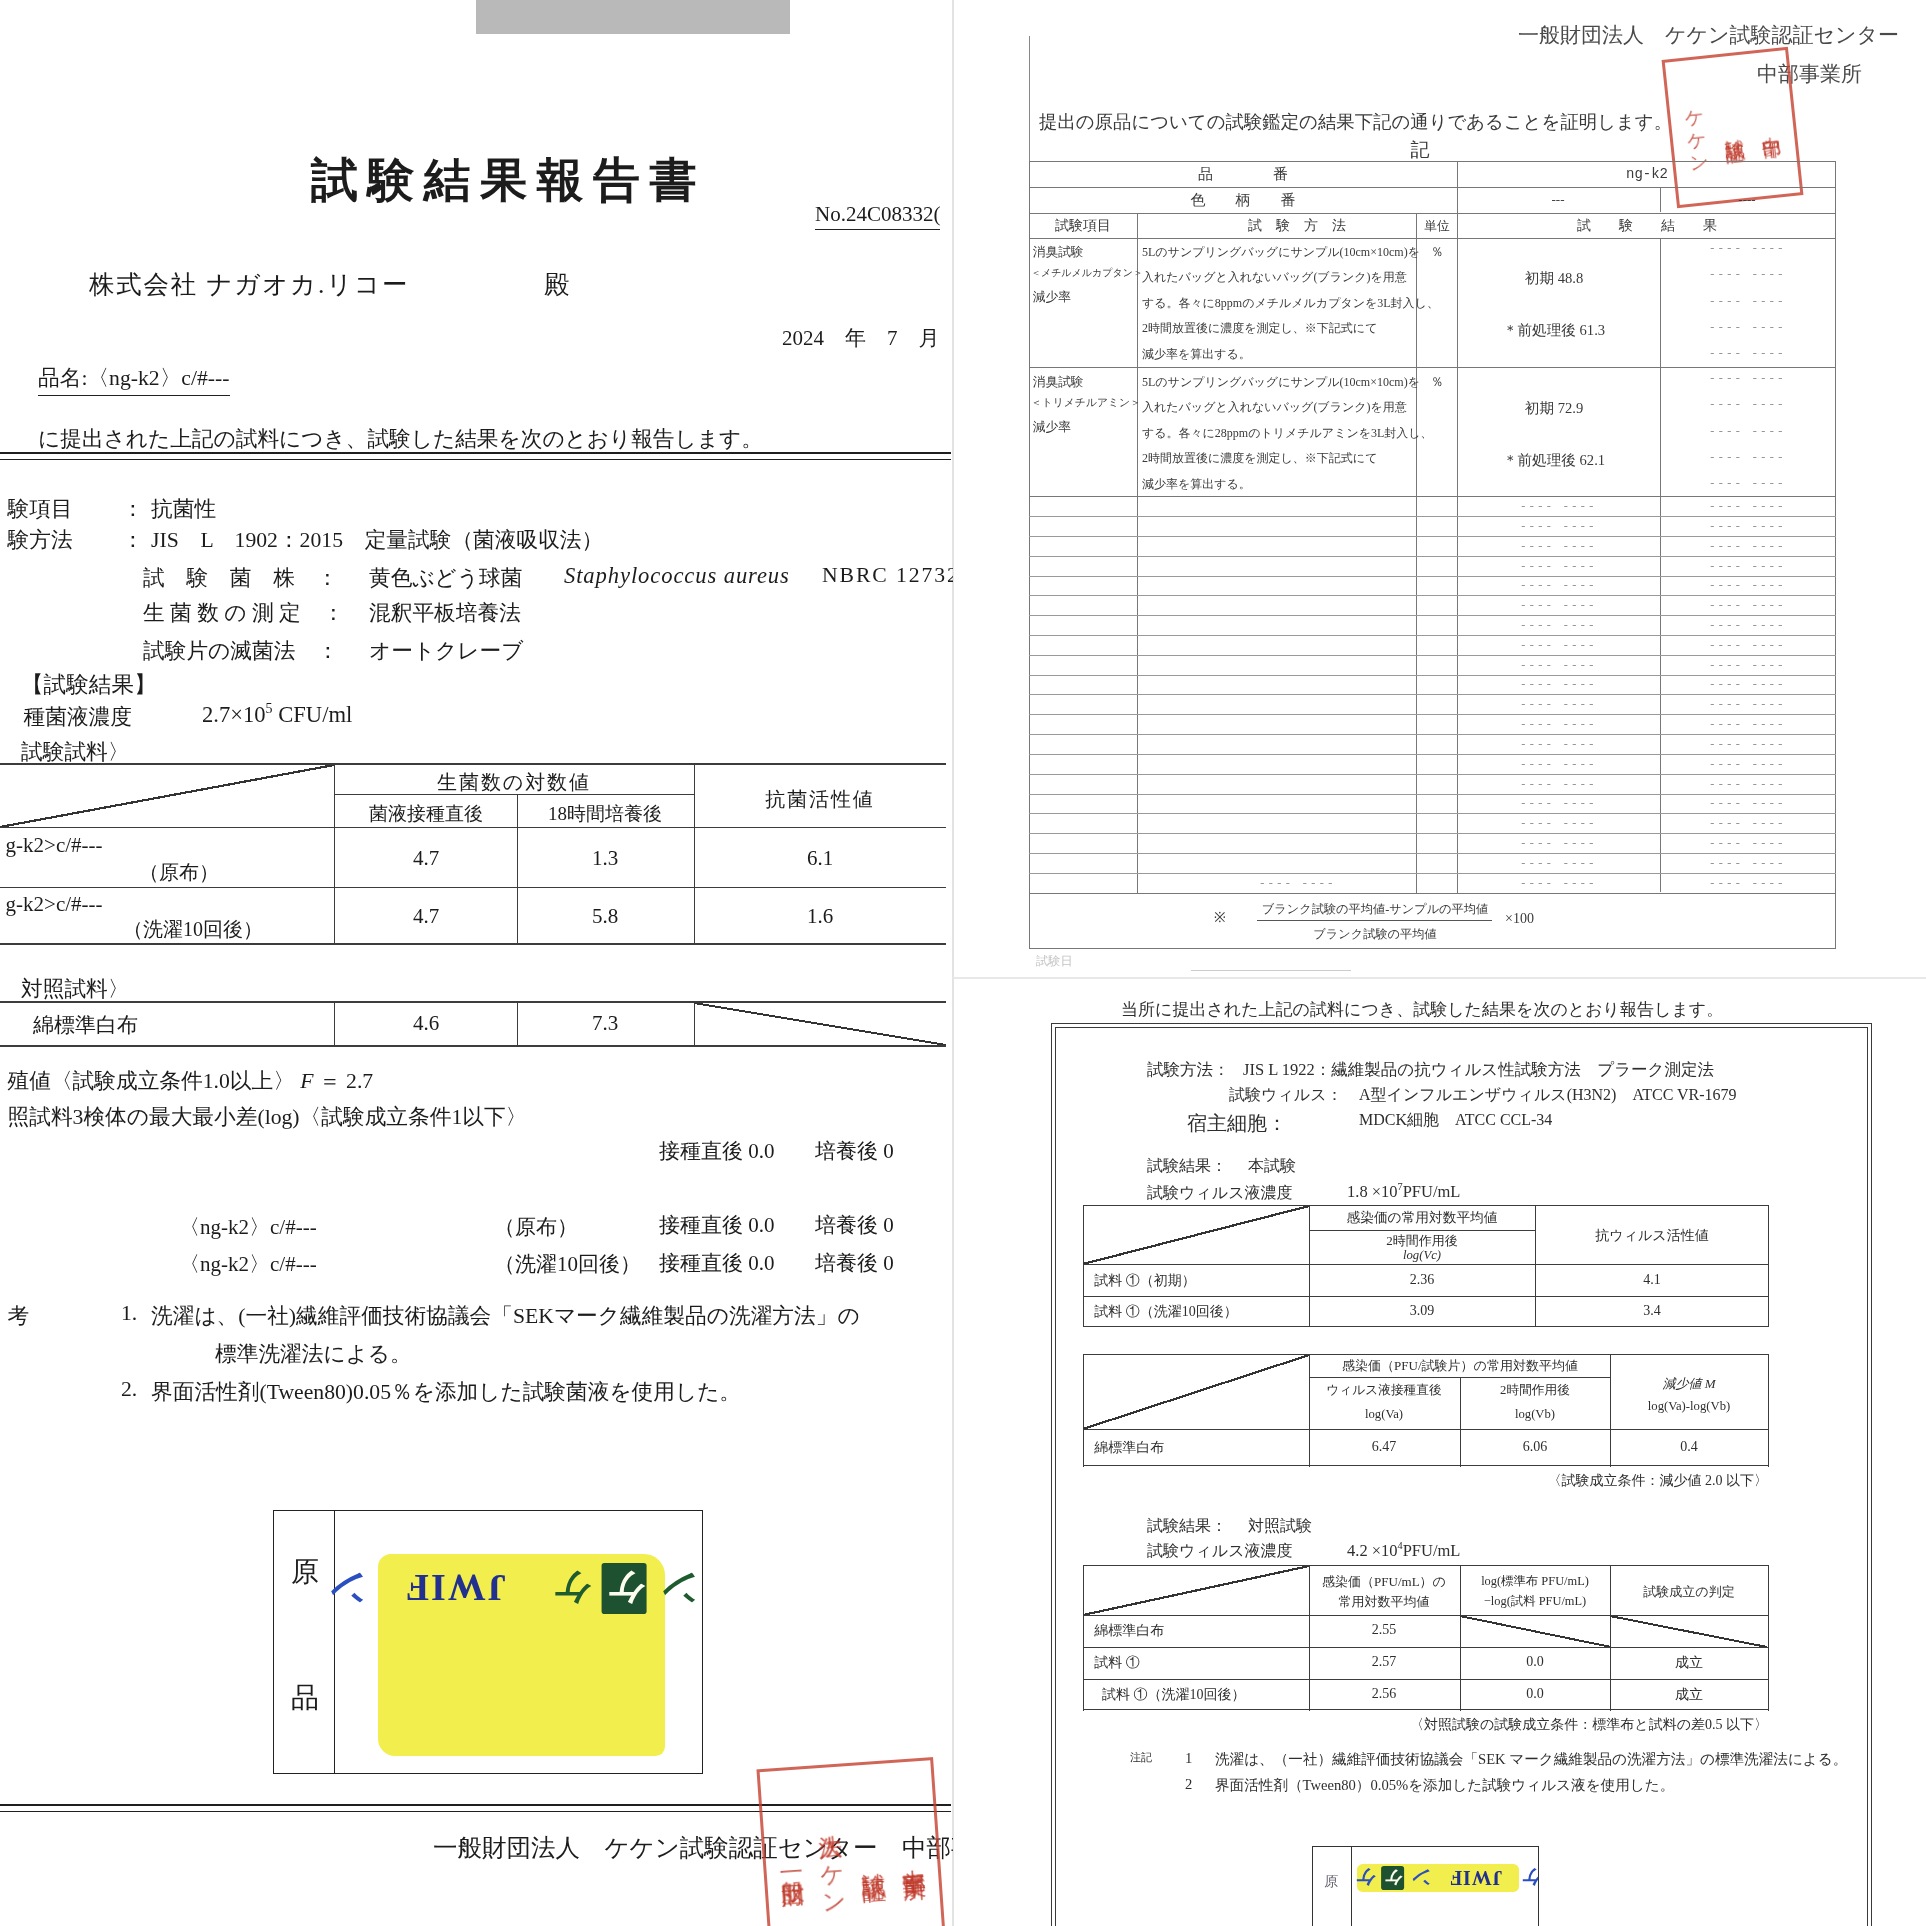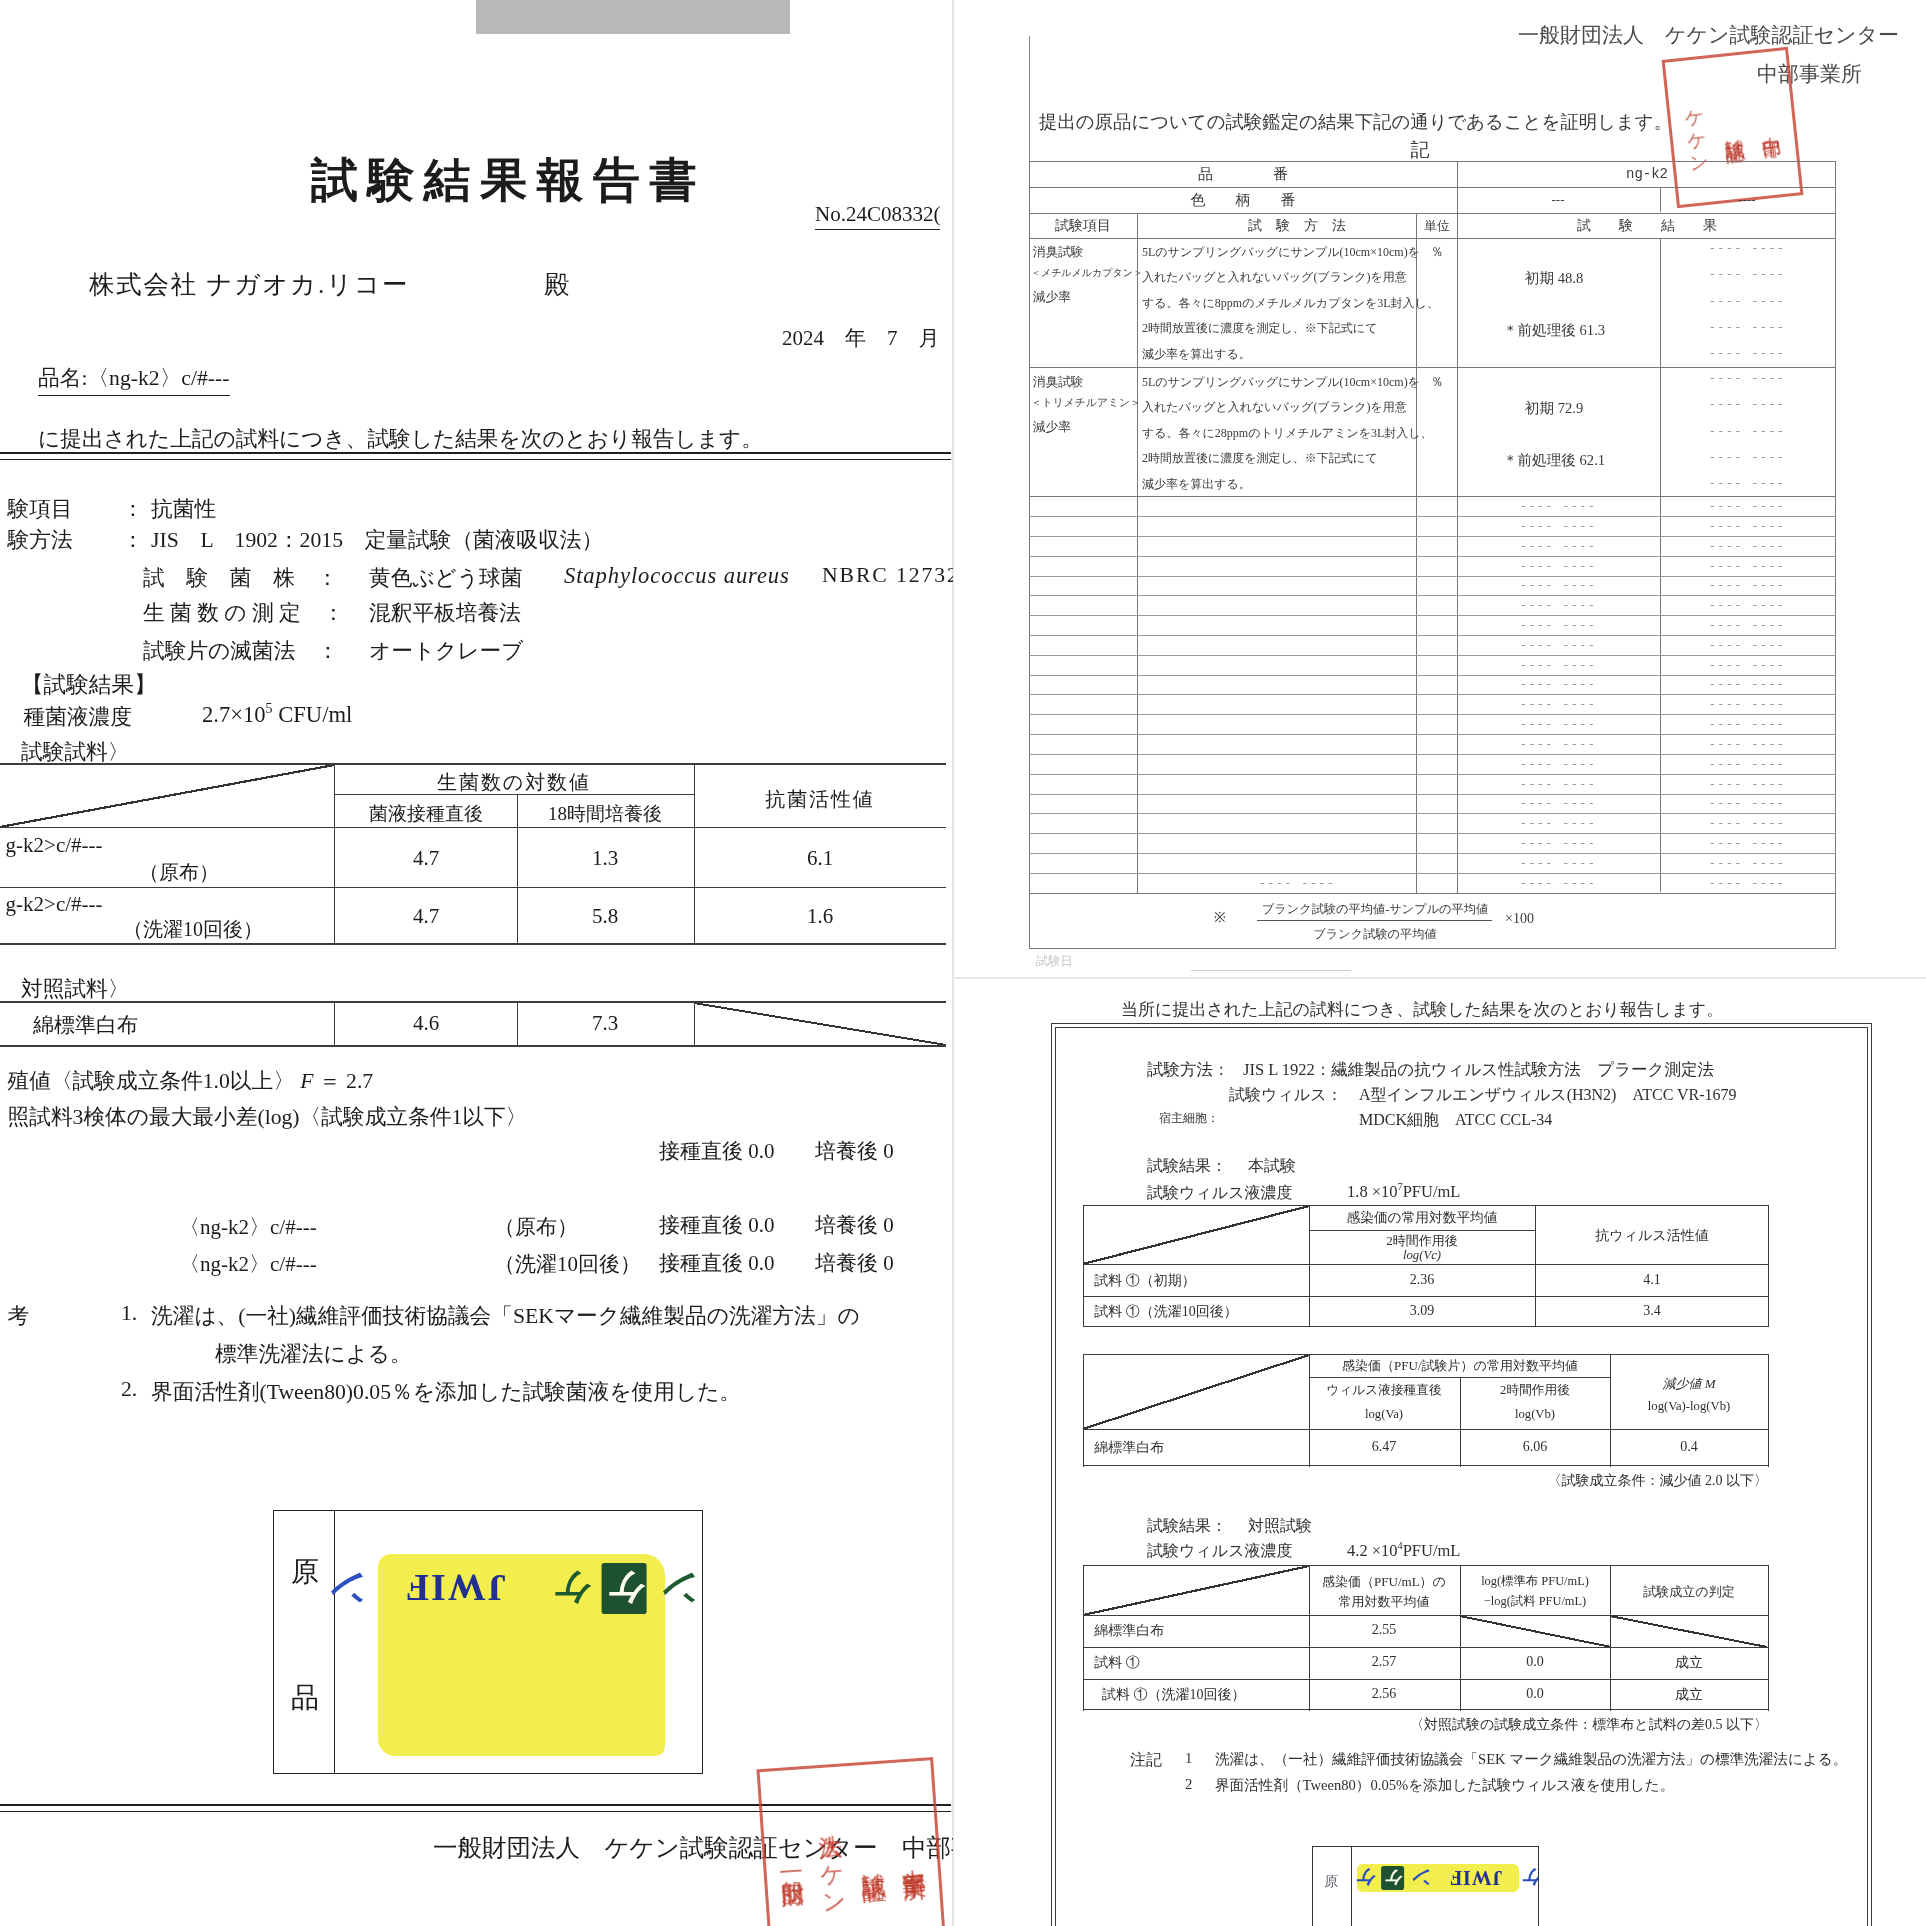--- a/index.html
+++ b/index.html
@@ -342,21 +342,21 @@
     <div class="t" style="left:1121px;top:998px;font-size:17px;">当所に提出された上記の試料につき、試験した結果を次のとおり報告します。</div>
 
     <div style="position:absolute;left:1051px;top:1023px;width:819px;height:904px;border:1.7px solid #3a3a3a;">
       <div style="position:absolute;left:2.8px;top:2.8px;right:2.8px;bottom:-1.9px;border:0.9px solid #3a3a3a;border-bottom:none;"></div>
     </div>
 
     <div class="t" style="left:1147px;top:1059px;font-size:16.5px;">試験方法：</div>
     <div class="t" style="left:1243px;top:1059px;font-size:16.5px;">JIS L 1922：繊維製品の抗ウィルス性試験方法　プラーク測定法</div>
     <div class="t" style="left:1229px;top:1085px;font-size:16px;">試験ウィルス：</div>
     <div class="t" style="left:1359px;top:1085px;font-size:16px;">A型インフルエンザウィルス(H3N2)　ATCC VR-1679</div>
-    <div class="t" style="left:1159px;top:1110px;font-size:12px;">宿主細胞：</div>
+    <div class="t" style="left:1187px;top:1110px;font-size:20px;">宿主細胞：</div>
     <div class="t" style="left:1359px;top:1110px;font-size:16px;">MDCK細胞　ATCC CCL-34</div>
 
     <div class="t" style="left:1147px;top:1156px;font-size:16px;">試験結果：</div>
     <div class="t" style="left:1248px;top:1156px;font-size:16px;">本試験</div>
     <div class="t" style="left:1147px;top:1183px;font-size:16px;">試験ウィルス液濃度</div>
     <div class="t" style="left:1347px;top:1181px;font-size:16.5px;">
       <span>1.8 ×10</span><sup>7</sup><span>PFU/mL</span>
     </div>
 
     <div style="position:absolute;left:1083px;top:1205px;width:686px;height:122px;">
@@ -442,21 +442,21 @@
       <div class="t c" style="left:452px;top:89px;font-size:14px;">0.0</div>
       <div class="t c" style="left:606px;top:89px;font-size:14px;">成立</div>
       <div class="t" style="left:19px;top:121px;font-size:14px;">試料 ①（洗濯10回後）</div>
       <div class="t c" style="left:301px;top:121px;font-size:14px;">2.56</div>
       <div class="t c" style="left:452px;top:121px;font-size:14px;">0.0</div>
       <div class="t c" style="left:606px;top:121px;font-size:14px;">成立</div>
     </div>
 
     <div class="t r" style="left:1768px;top:1716px;font-size:14px;">〈対照試験の試験成立条件：標準布と試料の差0.5 以下〉</div>
 
-    <div class="t" style="left:1130px;top:1750px;font-size:16px;">注記</div>
+    <div class="t" style="left:1130px;top:1750px;font-size:11px;">注記</div>
     <div class="t" style="left:1185px;top:1750px;font-size:14.6px;">1</div>
     <div class="t" style="left:1215px;top:1750px;font-size:14.6px;">洗濯は、（一社）繊維評価技術協議会「SEK マーク繊維製品の洗濯方法」の標準洗濯法による。</div>
     <div class="t" style="left:1185px;top:1776px;font-size:14.6px;">2</div>
     <div class="t" style="left:1215px;top:1776px;font-size:14.6px;">界面活性剤（Tween80）0.05%を添加した試験ウィルス液を使用した。</div>
 
     <div style="position:absolute;left:1312px;top:1846px;width:225px;height:81px;border:1.4px solid #333;border-bottom:none;overflow:hidden;">
       <div class="vl" style="left:38px;top:0;height:81px;background:#333;"></div>
       <div class="t" style="left:11.3px;top:26px;font-size:14px;color:#445;opacity:.85;">原</div>
       <div style="position:absolute;left:44px;top:17px;width:162px;height:28px;background:#f2ee4d;border-radius:5.6px;"></div>
       <div class="t" style="left:41px;top:17px;font-size:20px;letter-spacing:0.9px;">

